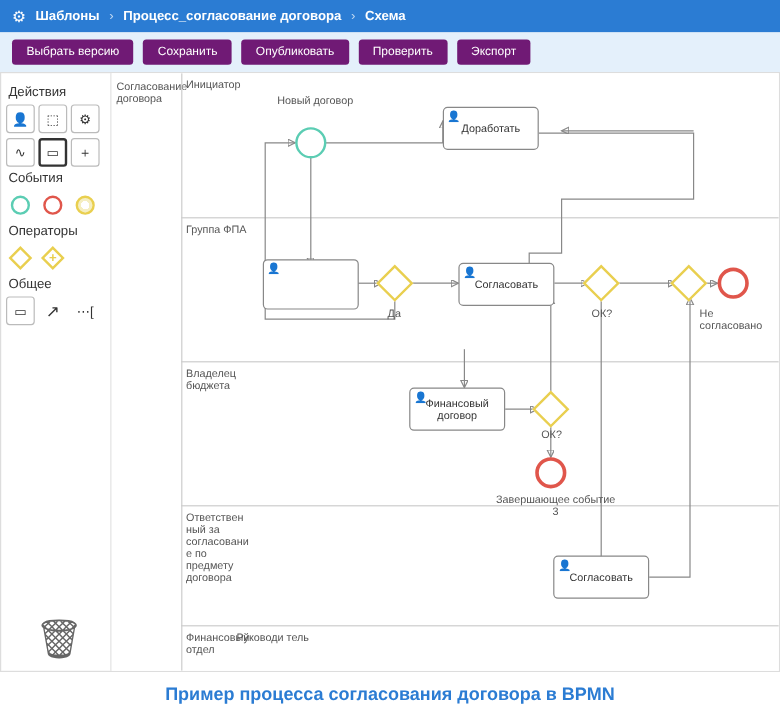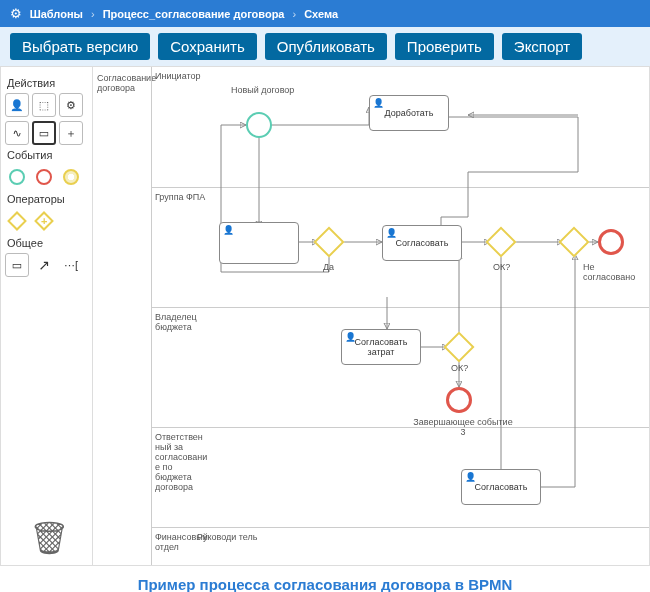--- a/index.html
+++ b/index.html
@@ -2,21 +2,21 @@
 <html><head>
 <meta charset="utf-8">
 <style>
 * { box-sizing: border-box; margin: 0; padding: 0; }
 body { font-family: Arial, sans-serif; font-size: 11px; color: #333; background: #fff; width: 650px; }
 .breadcrumb-bar { background: #2b7cd3; color: #fff; padding: 6px 10px; display: flex; align-items: center; gap: 8px; }
 .breadcrumb-bar .gear { font-size: 13px; }
 .breadcrumb-bar span.sep { opacity: 0.7; }
 .breadcrumb-bar a { color: #fff; text-decoration: none; font-weight: bold; }
 .toolbar { background: #e4f0fb; padding: 6px 10px; display: flex; gap: 8px; }
-.toolbar button { background: #0369a1; color: #fff; border: none; border-radius: 3px; padding: 5px 12px; font-size: 15px; cursor: pointer; }
+.toolbar button { background: #701a75; color: #fff; border: none; border-radius: 3px; padding: 5px 12px; font-size: 10px; cursor: pointer; }
 .main { display: flex; height: 500px; border: 1px solid #ddd; }
 .palette { width: 92px; border-right: 1px solid #ddd; padding: 6px 4px; position: relative; }
 .palette h4 { font-size: 11px; font-weight: normal; margin: 4px 0 4px 2px; color: #333; }
 .pal-row { display: flex; gap: 3px; margin-bottom: 4px; flex-wrap: wrap; }
 .pal-btn { width: 24px; height: 24px; border: 1px solid #bbb; border-radius: 3px; display: flex; align-items: center; justify-content: center; background: #fff; cursor: pointer; }
 .pal-btn.sel { border: 2px solid #333; }
 .circ { width: 16px; height: 16px; border-radius: 50%; }
 .circ.green { border: 2px solid #5bcdb3; }
 .circ.red { border: 2px solid #e0564b; }
 .circ.yellow { border: 2px solid #e9cf4f; background: radial-gradient(circle, #fff 40%, #f5eec0 41%); }
@@ -118,21 +118,21 @@
     <div class="lane lane1">
       <div class="lane-label">Инициатор</div>
     </div>
     <div class="lane lane2">
       <div class="lane-label">Группа ФПА</div>
     </div>
     <div class="lane lane3">
       <div class="lane-label">Владелец бюджета</div>
     </div>
     <div class="lane lane4">
-      <div class="lane-label">Ответствен ный за согласовани е по бюджета договора</div>
+      <div class="lane-label">Ответствен ный за согласовани е по предмету договора</div>
     </div>
     <div class="lane lane5">
       <div class="lane-label">Финансовый отдел</div>
       <div class="lbl" style="left:46px;top:4px">Руководи тель</div>
     </div>
 
     <svg class="edges">
       <defs>
           <marker id="arr" markerWidth="8" markerHeight="8" refX="6" refY="3" orient="auto">
             <path d="M0,0 L6,3 L0,6 Z" fill="#888"></path>
@@ -179,21 +179,21 @@
     <div class="node gw" style="left:397px;top:164px"></div>
     <div class="lbl" style="left:400px;top:195px">ОК?</div>
 
     <div class="node gw" style="left:470px;top:164px"></div>
 
     <div class="node evt-end" style="left:505px;top:162px"></div>
     <div class="lbl" style="left:490px;top:195px">Не согласовано</div>
 
     <div class="node task" style="left:248px;top:262px">
         <span class="usr">👤</span>
-        <span>Согласовать затрат</span>
+        <span>Финансовый договор</span>
       </div>
 
     <div class="node gw" style="left:355px;top:269px"></div>
     <div class="lbl" style="left:358px;top:296px">ОК?</div>
 
     <div class="node evt-end" style="left:353px;top:320px"></div>
     <div class="lbl" style="left:320px;top:350px;width:100px;text-align:center">Завершающее событие 3</div>
 
     <div class="node task" style="left:368px;top:402px">
         <span class="usr">👤</span>

